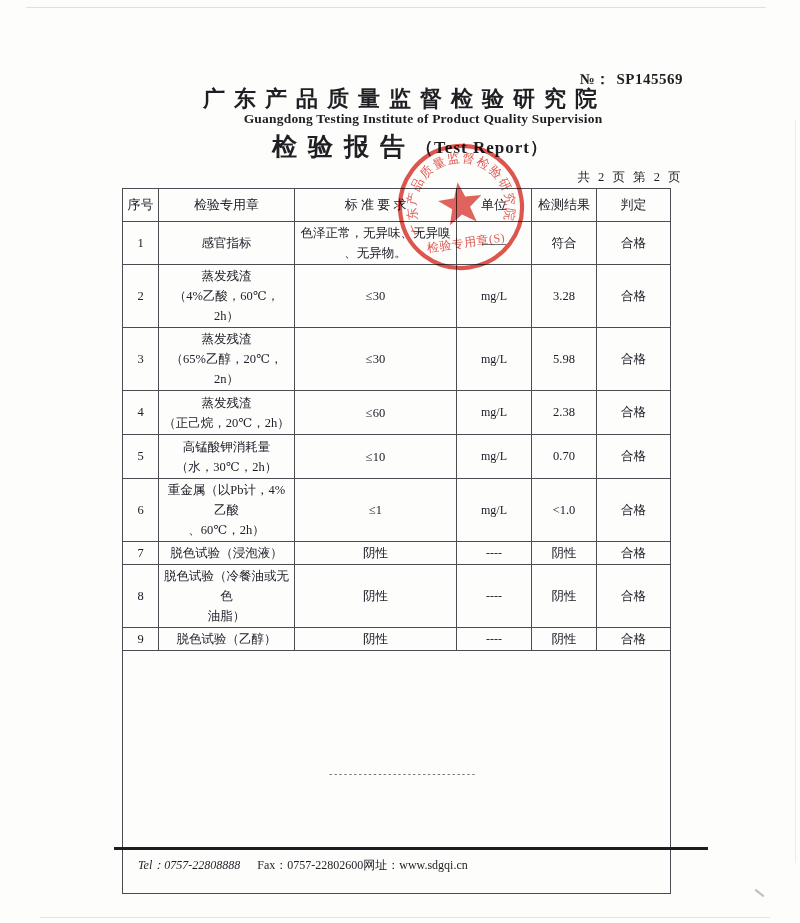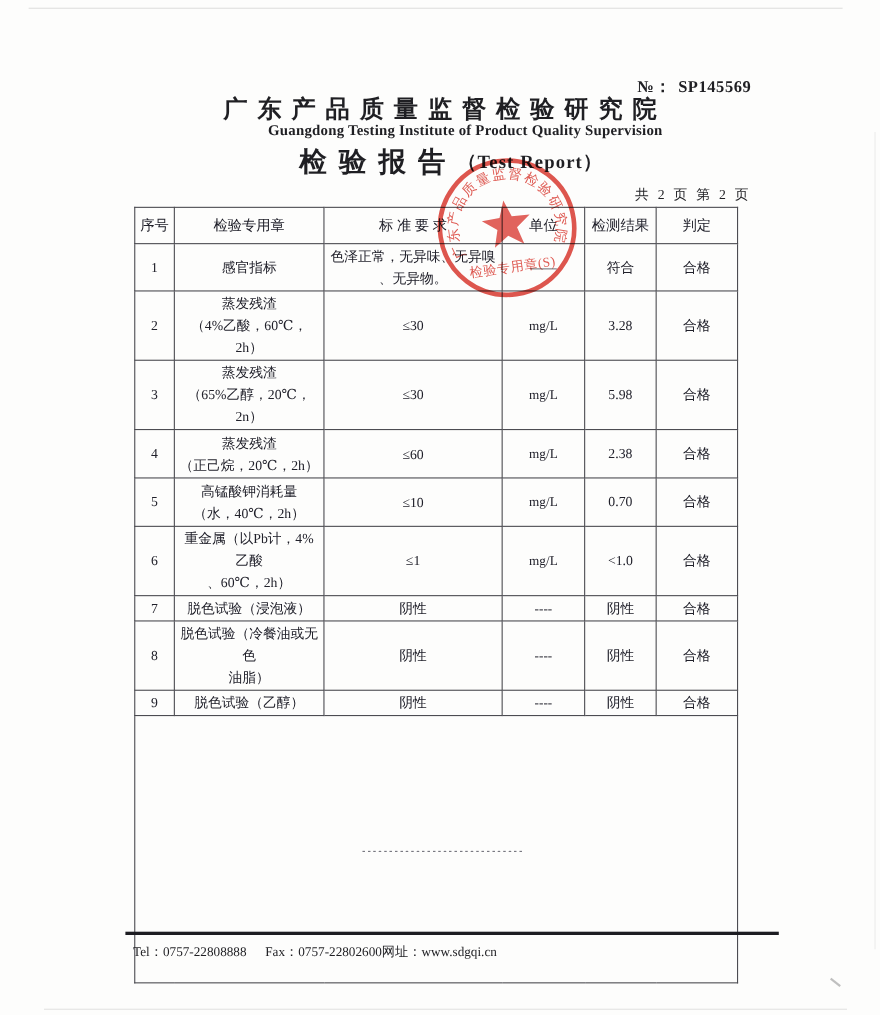--- a/index.html
+++ b/index.html
@@ -65,21 +65,21 @@
   }
   .stamp text { font-family:"Liberation Serif","DejaVu Serif",serif; fill:#d9342b; }
 
   
   .footer-rule { position:absolute; left:114px; top:847px; width:594px; height:3px; background:#1d1d22; }
   .footer {
     position:absolute; left:114px; top:857px; width:600px;
     font-size:12px; white-space:nowrap; display:flex; align-items:baseline;
   }
   .footer span { display:inline-block; }
-  .f-tel { margin-left:7px; }
+  .f-tel { margin-left:24px;font-style:italic; }
   .f-fax { margin-left:17px; }
   .f-web { }
 </style>
 </head>
 <body>
 
 <div class="page">
 
   <div class="edge-top"></div>
   <div class="edge-bottom"></div>
@@ -151,21 +151,21 @@
         <td class="c-item">蒸发残渣
 （正己烷，20℃，2h）</td>
         <td class="c-std">≤60</td>
         <td class="c-unit">mg/L</td>
         <td class="c-res">2.38</td>
         <td class="c-ver">合格</td>
       </tr>
       <tr class="h-r2">
         <td class="c-no">5</td>
         <td class="c-item">高锰酸钾消耗量
-（水，40℃，2h）</td>
+（水，30℃，2h）</td>
         <td class="c-std">≤10</td>
         <td class="c-unit">mg/L</td>
         <td class="c-res">0.70</td>
         <td class="c-ver">合格</td>
       </tr>
       <tr class="h-r2">
         <td class="c-no">6</td>
         <td class="c-item">重金属（以Pb计，4%乙酸
 、60℃，2h）</td>
         <td class="c-std">≤1</td>

